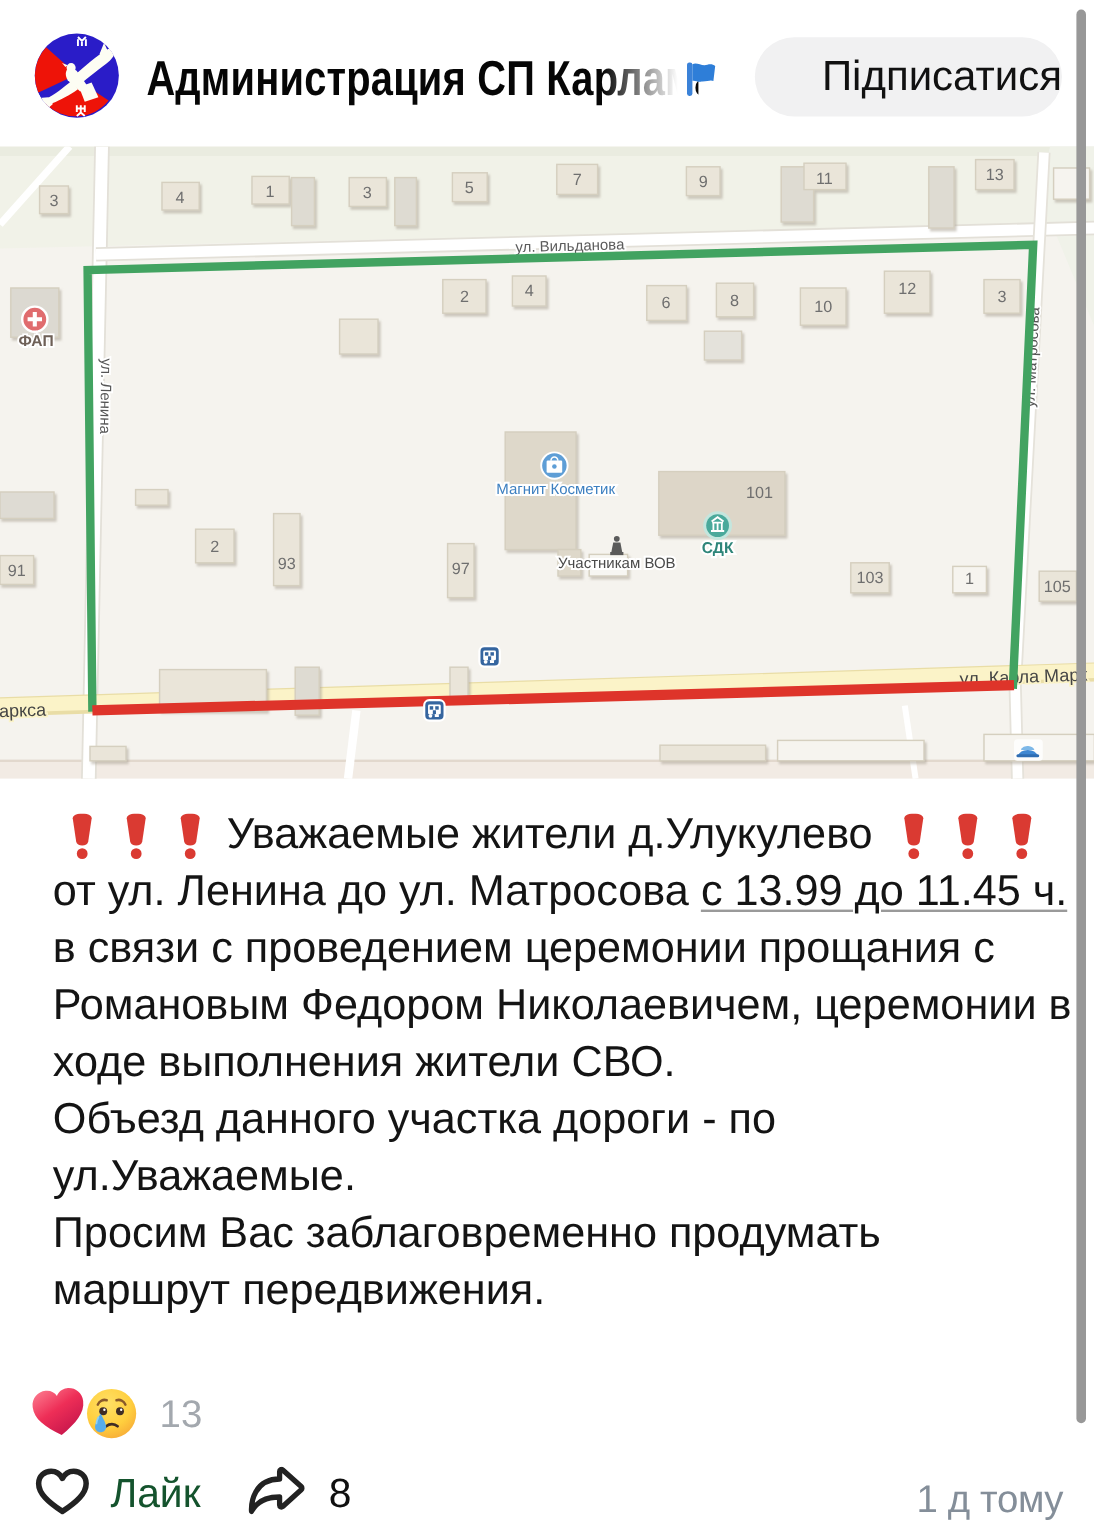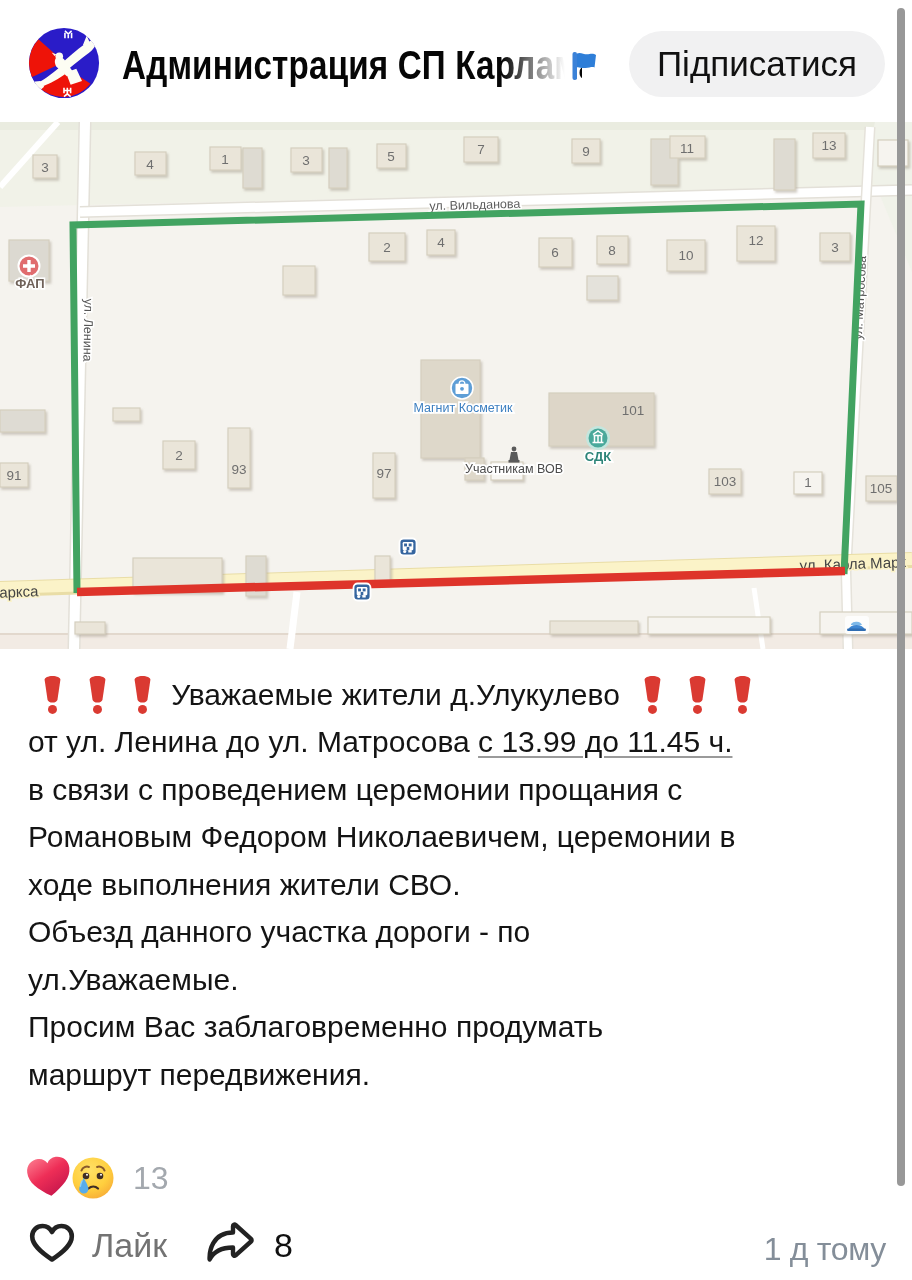--- a/index.html
+++ b/index.html
@@ -1,18 +1,18 @@
 <!DOCTYPE html>
 <html lang="ru"><head>
 <meta charset="utf-8">
 <style>
 html,body{margin:0;padding:0}
 body{width:912px;height:1280px;background:#ffffff;font-family:"Liberation Sans",sans-serif;position:relative;overflow:hidden}
 .abs{position:absolute}
-.txt{position:absolute;left:28px;width:860px;font-size:30px;line-height:47.5px;color:#141414;letter-spacing:0px}
+.txt{position:absolute;left:44px;width:860px;font-size:36px;line-height:47.5px;color:#141414;letter-spacing:0px}
 .bang{display:inline-block;width:45px;height:38px;vertical-align:-9px}
 </style>
 </head>
 <body>
 
 <div class="abs" style="left:0;top:0;width:912px;height:122px;background:#ffffff"></div>
 
 <div class="abs" style="left:28px;top:27px;width:72px;height:72px">
 <svg width="72" height="72" viewBox="0 0 76 76">
 <defs>
@@ -47,21 +47,21 @@
 
 <div class="abs" style="left:570px;top:51px;width:28px;height:30px">
 <svg width="28" height="30" viewBox="0 0 28 30">
 <rect x="2.5" y="1" width="4.5" height="28" rx="2" fill="#3b82d8"></rect>
 <path d="M7,2.5 C11,0.5 14.5,4.5 19.5,3 C22,2.2 24.5,2.8 26,4 L24.5,16.5 C22.5,15.3 20,16.5 15.5,17 C11,17.5 9.5,15.8 7,16.3 Z" fill="#2e7ed8"></path>
 </svg>
 </div>
 
 <div class="abs" style="left:629px;top:31px;width:256px;height:66px;border-radius:33px;background:#f1f1f2"></div>
 
-<div class="abs" style="left:629px;top:31px;width:256px;height:64px;text-align:center;line-height:66px;font-size:35px;color:#111111">Підписатися</div>
+<div class="abs" style="left:629px;top:31px;width:256px;height:64px;text-align:right;line-height:66px;font-size:35px;color:#111111">Підписатися</div>
 
 <div class="abs" style="left:0;top:122px;width:912px;height:527px">
 <svg width="912" height="527" viewBox="0 0 912 527" font-family="Liberation Sans, sans-serif">
 <defs>
         <filter id="bs" x="-20%" y="-20%" width="150%" height="150%">
           <feDropShadow dx="1.6" dy="2.2" stdDeviation="0.9" flood-color="#aba394" flood-opacity="0.55"></feDropShadow>
         </filter>
       </defs>
 
 <rect x="0" y="0" width="912" height="512" fill="#f5f3ee"></rect>
@@ -368,21 +368,21 @@
 </div>
 
 <div class="abs" style="left:133px;top:1160px;font-size:32px;color:#a3a8ae">13</div>
 
 <div class="abs" style="left:29px;top:1223px;width:46px;height:40px">
 <svg width="46" height="40" viewBox="0 0 46 40">
 <path d="M23,36.5 C11,28.5 3.2,21.5 3.2,13.2 C3.2,6.8 8.2,3 13.6,3 C17.6,3 21.2,5.4 23,9 C24.8,5.4 28.4,3 32.4,3 C37.8,3 42.8,6.8 42.8,13.2 C42.8,21.5 35,28.5 23,36.5 Z" fill="none" stroke="#222222" stroke-width="4.6" stroke-linejoin="round"></path>
 </svg>
 </div>
 
-<div class="abs" style="left:92px;top:1226px;font-size:34px;color:#737373">Лайк</div>
+<div class="abs" style="left:92px;top:1226px;font-size:34px;color:#14532d">Лайк</div>
 
 <div class="abs" style="left:206px;top:1222px;width:49px;height:42px">
 <svg width="49" height="42" viewBox="0 0 49 42">
 <path d="M27,10.5 L27,4.2 C27,2.8 28.5,2.1 29.6,3 L45,16.8 C45.8,17.5 45.8,18.8 45,19.5 L29.6,33.4 C28.5,34.3 27,33.6 27,32.2 L27,25.5 C14,25.5 7.5,30 3.6,37.5 C3.2,30 6,10.5 27,10.5 Z" fill="none" stroke="#222222" stroke-width="4.4" stroke-linejoin="round"></path>
 </svg>
 </div>
 
 <div class="abs" style="left:274px;top:1226px;font-size:34px;color:#101010">8</div>
 
 <div class="abs" style="left:0;top:1231px;width:886px;text-align:right;font-size:32px;color:#848e99;letter-spacing:-0.3px">1 д тому</div>

